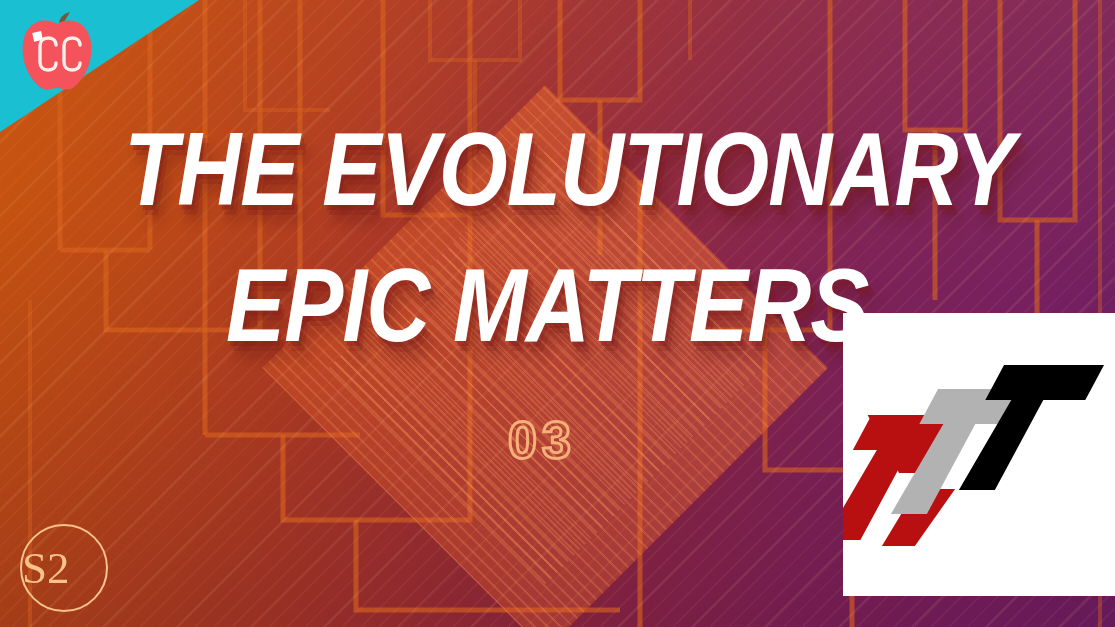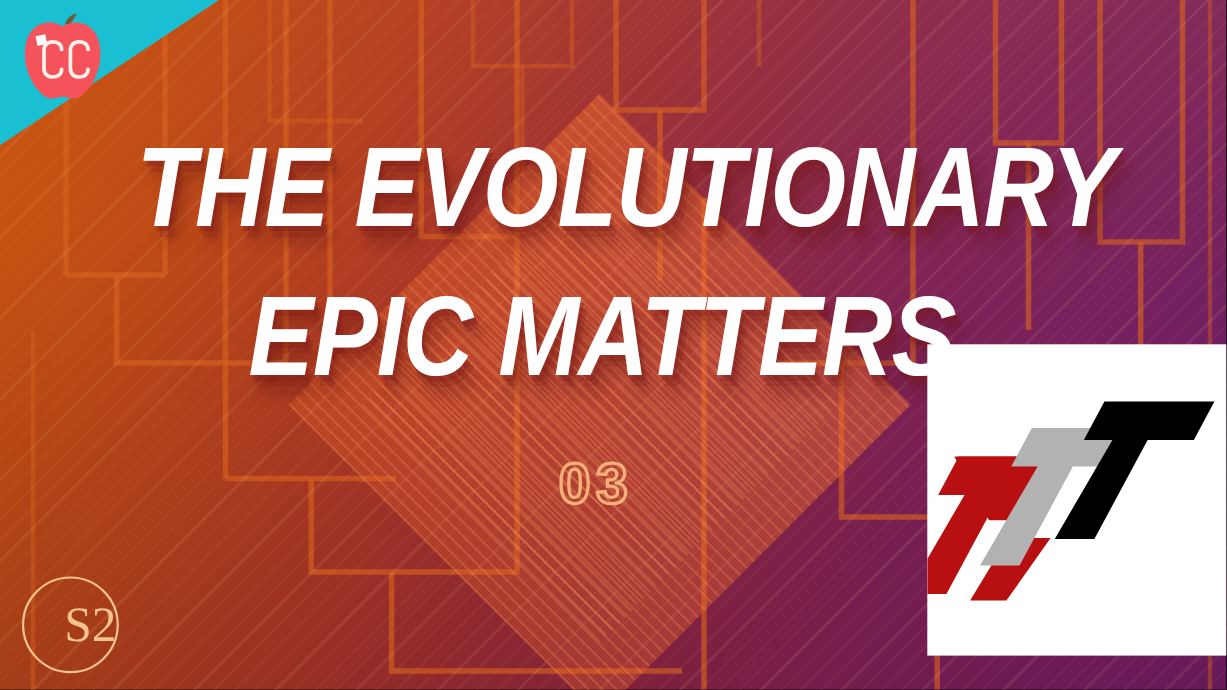--- a/index.html
+++ b/index.html
@@ -109,21 +109,21 @@
     color:transparent;
     -webkit-text-stroke:3px #F5B07A;
     line-height:1;
   }
 
   
   .s2-badge{
     position:absolute;left:20px;top:524px;
     width:88px;height:88px;border-radius:50%;
     border:2.5px solid #F7C28C;
-    display:flex;align-items:center;justify-content:flex-end;
+    display:flex;align-items:center;justify-content:flex-start;
   }
   .s2-badge span{
     color:#F7C28C;font-size:45px;font-weight:500;
     letter-spacing:0px;line-height:1;
     font-family:"Liberation Serif", serif;
   }
 
   
   .ttt-panel{
     position:absolute;left:843px;top:313px;

